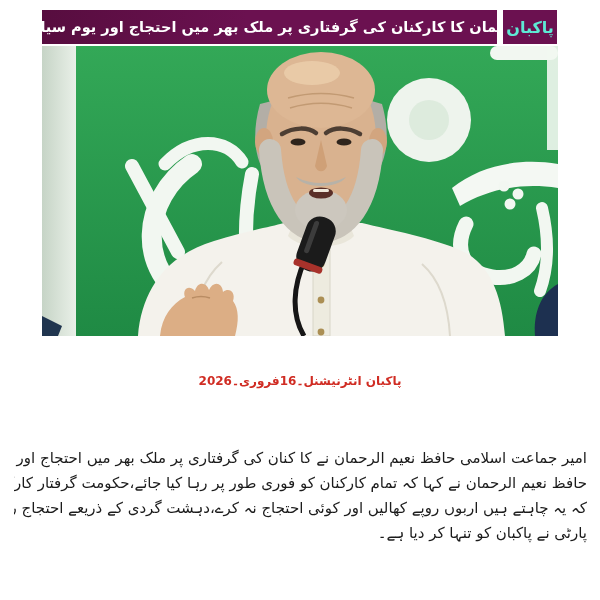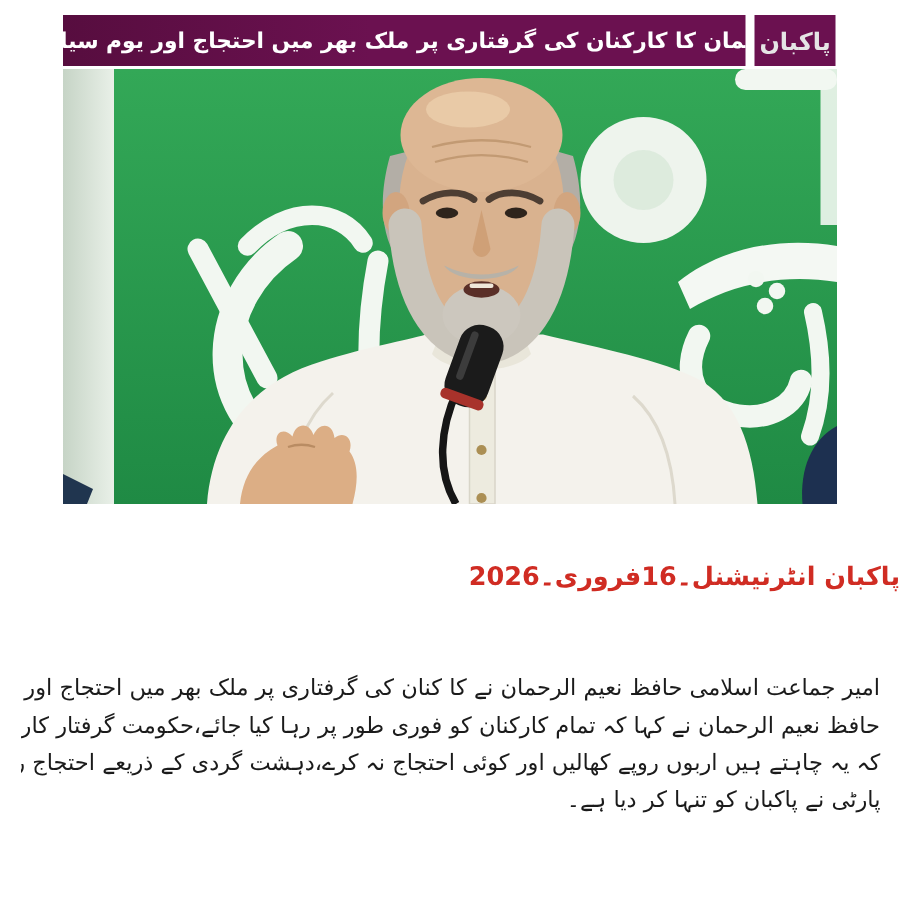--- a/index.html
+++ b/index.html
@@ -18,33 +18,33 @@
   
   .masthead-bar{
     position:absolute;top:10px;left:42px;width:455px;height:34px;
     background:linear-gradient(90deg,var(--bar-purple-dark),var(--bar-purple) 45%,var(--bar-purple));
     color:#fff;display:flex;align-items:center;justify-content:center;
     font-size:14.5px;font-weight:bold;direction:rtl;white-space:nowrap;overflow:hidden;
     padding:0 8px;
   }
   .logo-box{
     position:absolute;top:10px;left:503px;width:54px;height:34px;
-    background:var(--bar-purple);color:#e5e5e5;display:flex;align-items:center;justify-content:center;
+    background:var(--bar-purple);color:#5eead4;display:flex;align-items:center;justify-content:center;
     font-size:16px;font-weight:bold;direction:rtl;
   }
 
   
   .photo-wrap{position:absolute;top:46px;left:42px;width:516px;height:290px;overflow:hidden;}
   .photo-wrap svg{display:block;}
 
   
   .dateline{
     position:absolute;top:374px;left:0;width:600px;height:30px;
-    text-align:right;color:var(--dateline-red);
-    font-size:17px;font-weight:bold;direction:rtl;
+    text-align:center;color:var(--dateline-red);
+    font-size:12px;font-weight:bold;direction:rtl;
   }
 
   
   .article-body{
     position:absolute;top:446px;left:14px;width:573px;
     direction:rtl;color:var(--text-black);font-size:15px;
   }
   .body-line{
     height:25px;line-height:25px;
     text-align:justify;text-align-last:justify;

